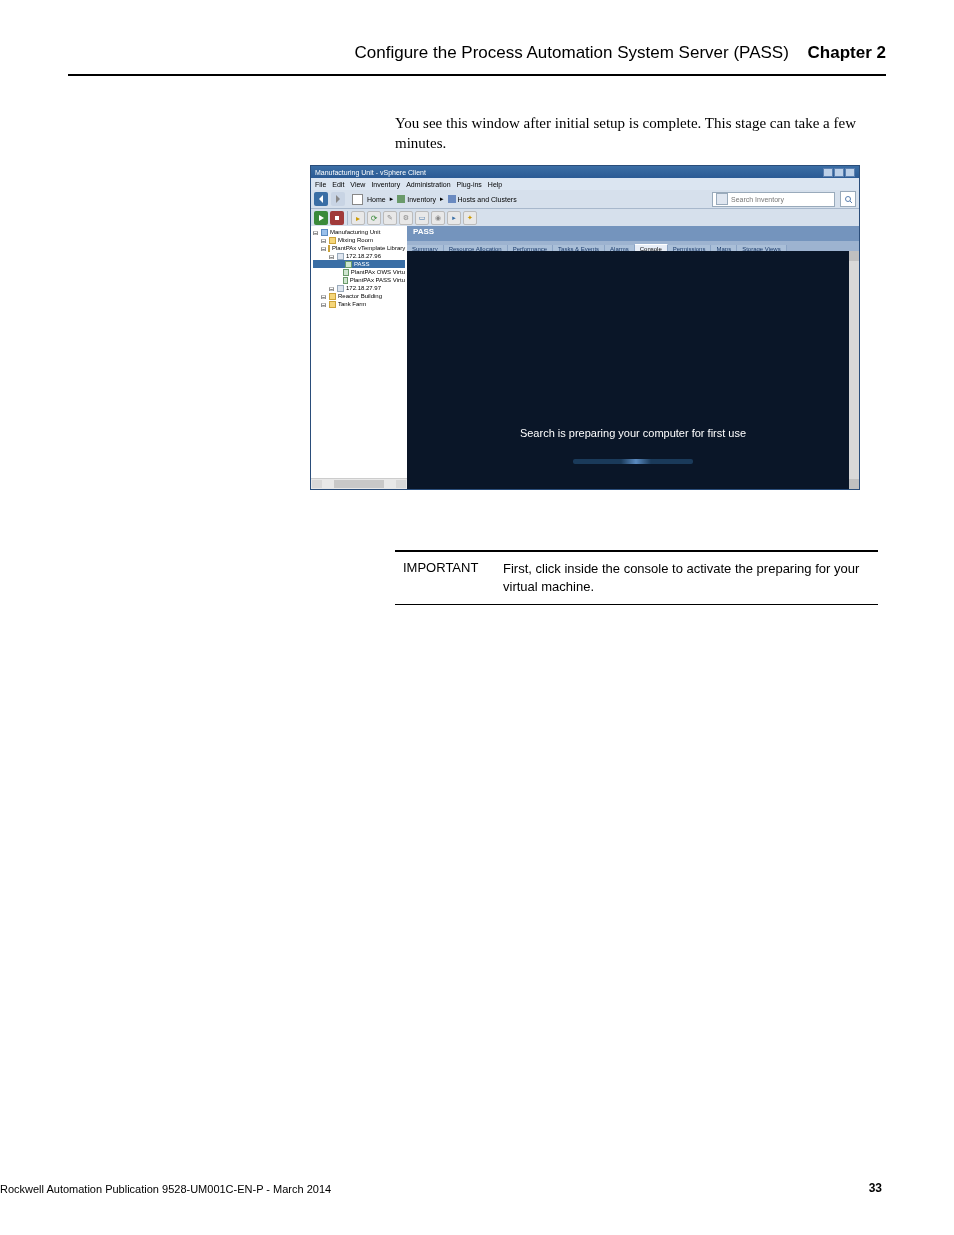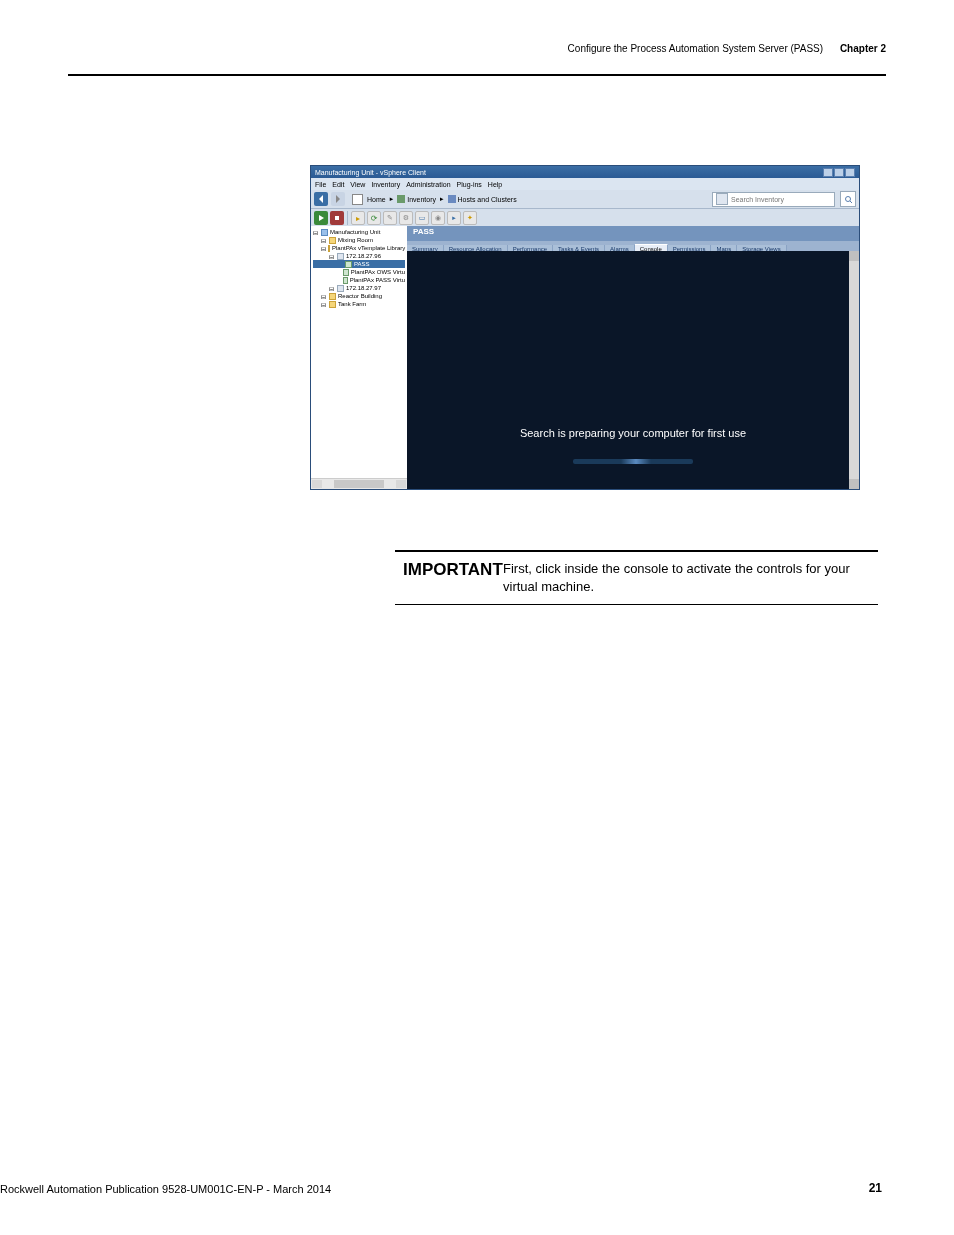--- a/index.html
+++ b/index.html
@@ -23,21 +23,21 @@
     left: 68px;
     right: 68px;
     height: 2px;
     background: #000;
   }
   .header-text {
     position: absolute;
     top: 43px;
     right: 68px;
     font-family: Arial, Helvetica, sans-serif;
-    font-size: 10px;
+    font-size: 17px;
     color: #000;
   }
   .header-text .chapter {
     font-weight: bold;
     margin-left: 14px;
   }
   .intro-text {
     position: absolute;
     top: 113px;
     left: 395px;
@@ -271,22 +271,22 @@
   .important-box .line-top {
     height: 2px;
     background: #000;
   }
   .important-box .content {
     display: flex;
     padding: 8px 0;
   }
   .important-box .label {
     font-family: Arial, Helvetica, sans-serif;
-    font-weight: bold;
-    font-size: 17px;
+    font-weight: normal;
+    font-size: 13px;
     width: 100px;
     padding-left: 8px;
   }
   .important-box .msg {
     font-family: Arial, Helvetica, sans-serif;
     font-size: 13px;
     flex: 1;
     line-height: 1.4;
   }
   .important-box .line-bottom {
@@ -315,20 +315,21 @@
 <body>
 
 <div class="page">
 
   <div class="header-text">
     <span>Configure the Process Automation System Server (PASS)</span>
     <span class="chapter">Chapter 2</span>
   </div>
   <div class="header-line"></div>
 
+  <div class="intro-text">You see this window after initial setup is complete. This stage can take a few minutes.</div>
 
   <div class="screenshot">
     <div class="titlebar">
       <span>Manufacturing Unit - vSphere Client</span>
       <span class="win-btns">
         <span class="win-btn"></span>
         <span class="win-btn"></span>
         <span class="win-btn"></span>
       </span>
     </div>
@@ -500,20 +501,20 @@
         </div>
       </div>
     </div>
   </div>
 
 
   <div class="important-box">
     <div class="line-top"></div>
     <div class="content">
       <div class="label">IMPORTANT</div>
-      <div class="msg">First, click inside the console to activate the controls for your virtual machine.</div>
+      <div class="msg">First, click inside the console to activate the preparing for your virtual machine.</div>
     </div>
     <div class="line-bottom"></div>
   </div>
 
   <div class="footer">Rockwell Automation Publication 9528-UM001C-EN-P - March 2014</div>
-  <div class="page-num">21</div>
+  <div class="page-num">33</div>
 </div>
 
 </body></html>

